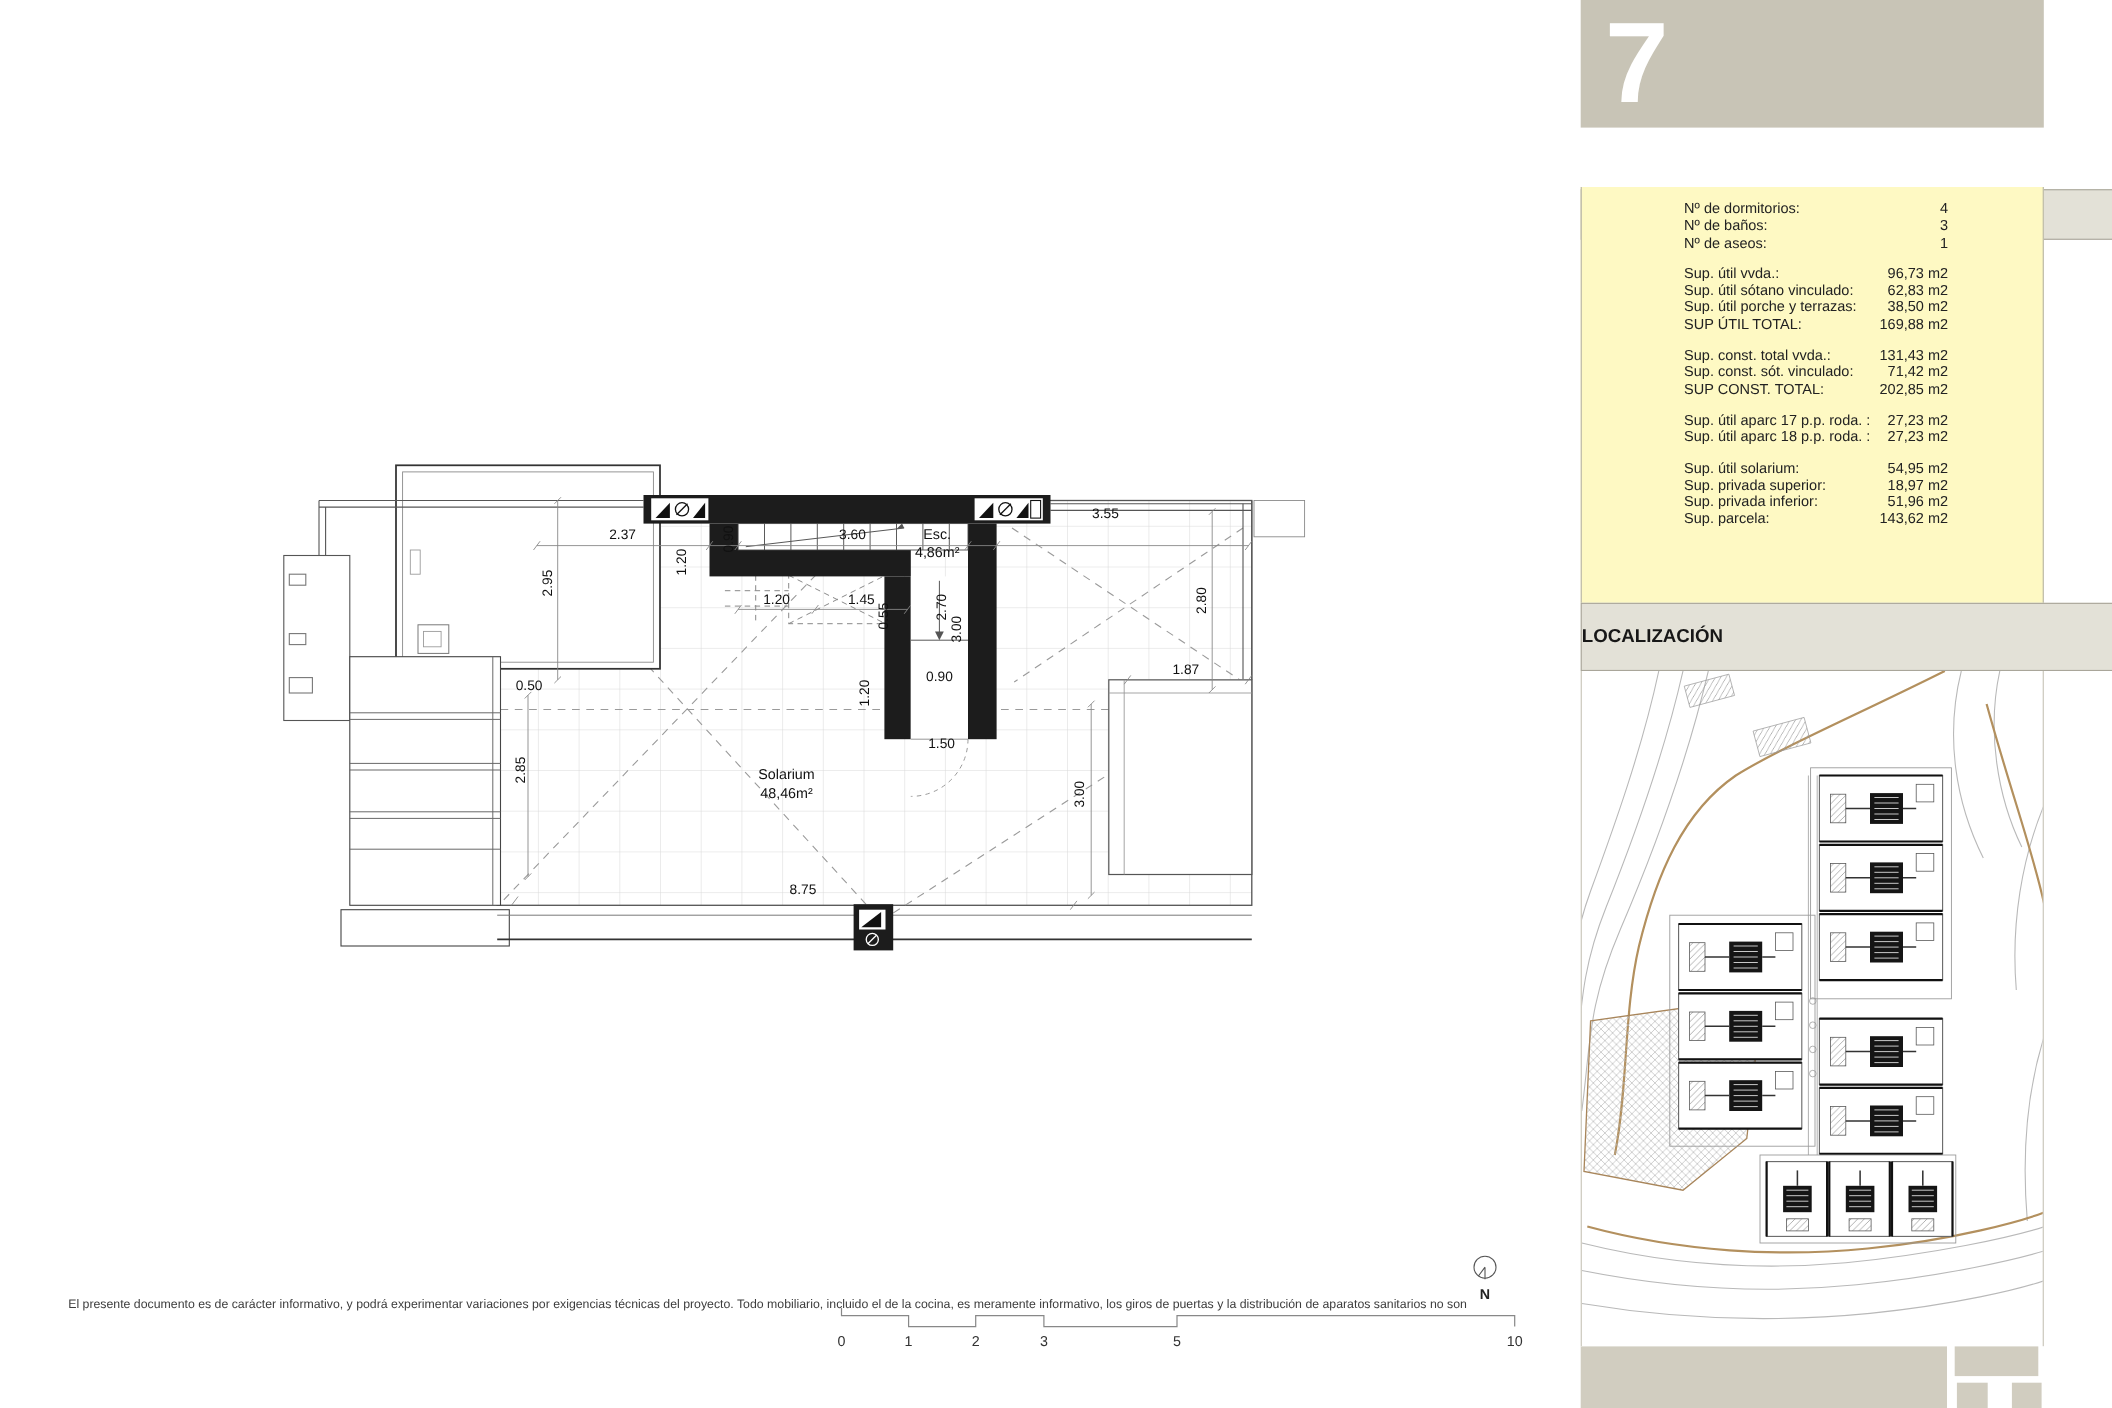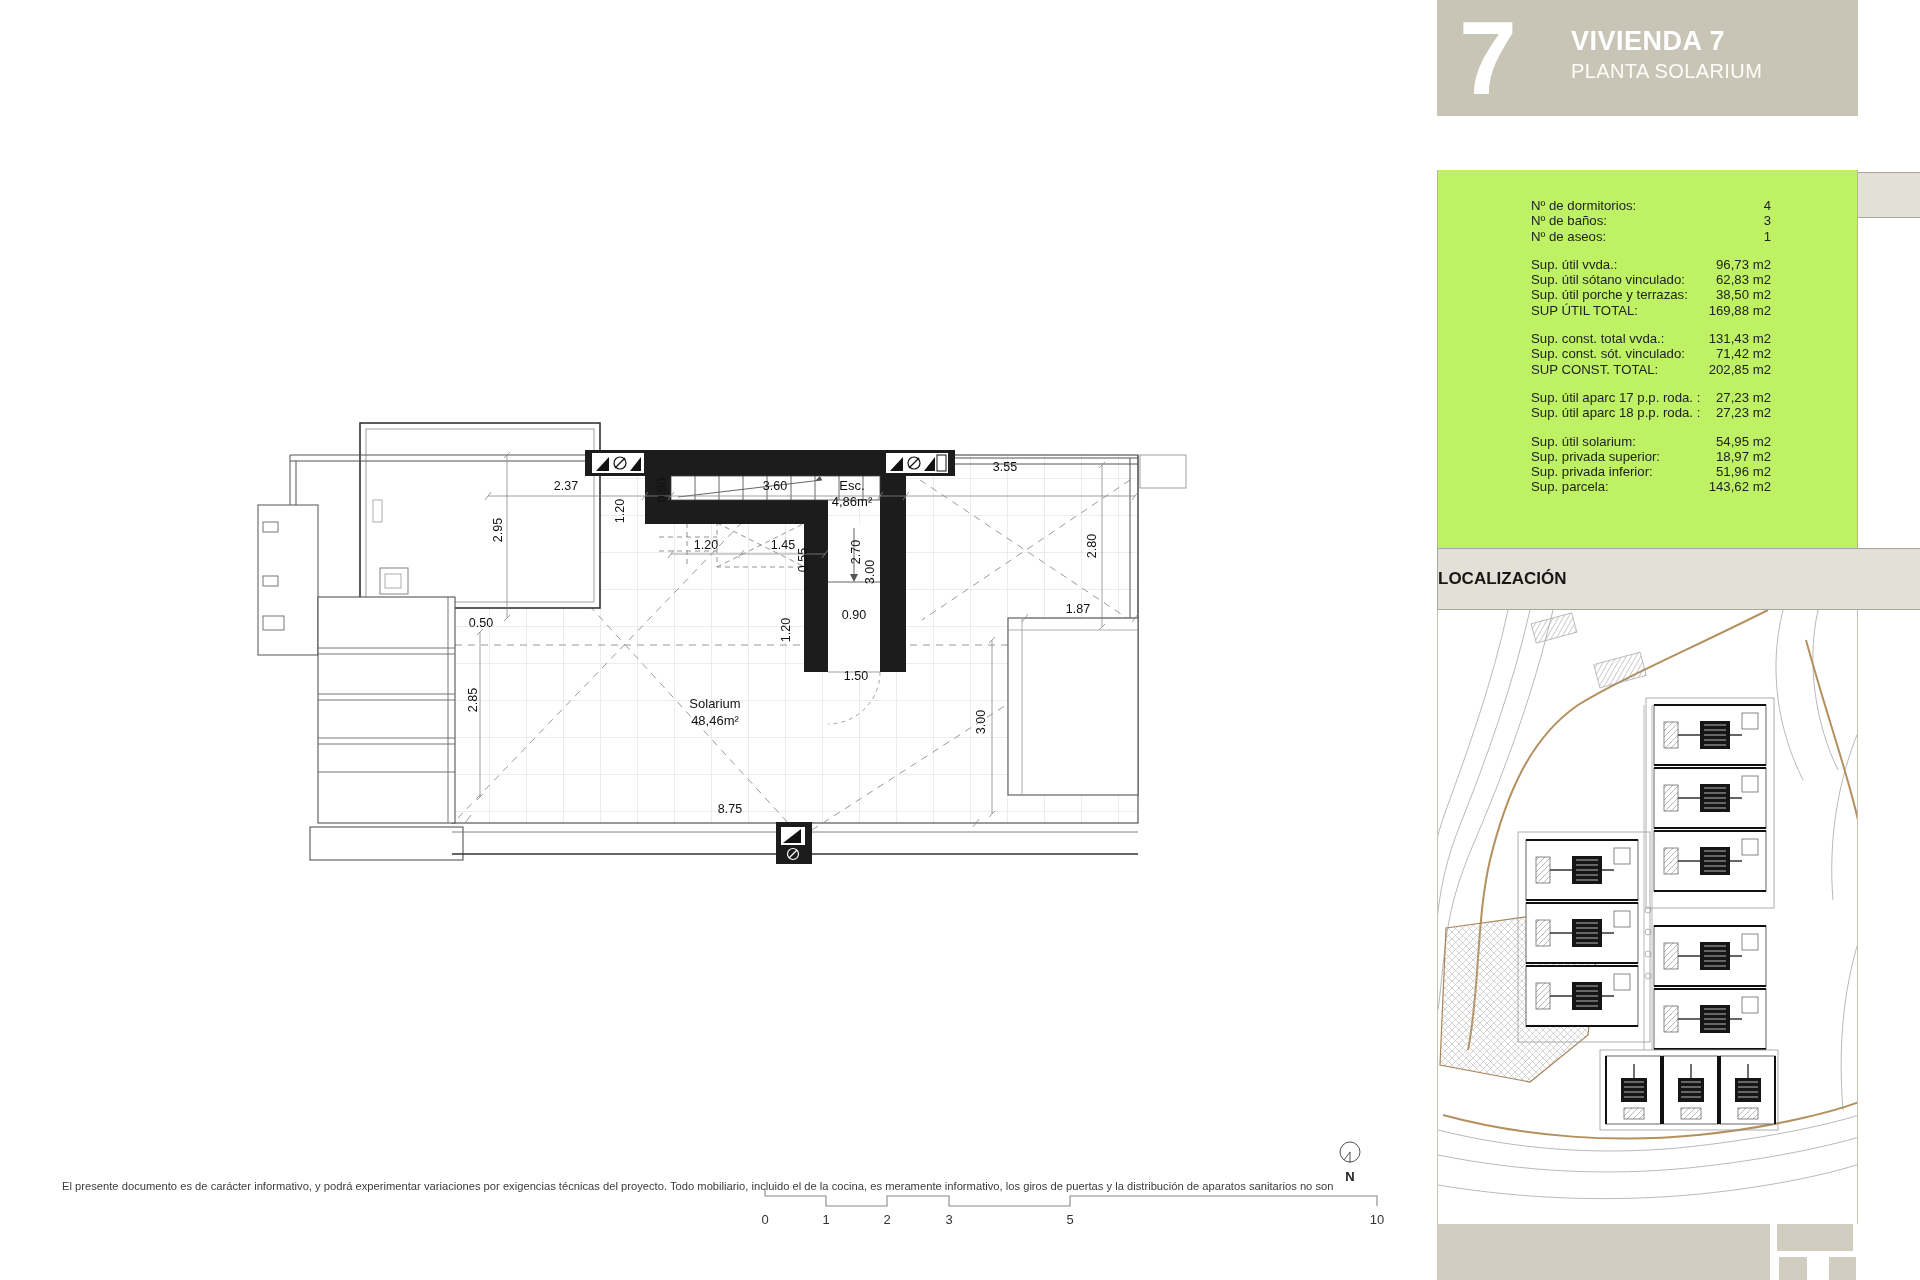--- a/index.html
+++ b/index.html
@@ -25,21 +25,21 @@
   #sidebar{left:1437px;top:0;width:421px;height:1280px;background:#fff;}
   #sb-header{position:absolute;left:0;top:0;width:421px;height:116px;background:#c8c4b6;display:flex;align-items:flex-start;}
   #sb-big-number{font-size:104px;font-weight:bold;color:#ffffff;line-height:116px;padding-left:22px;width:86px;}
   #sb-titles{margin-top:26px;margin-left:26px;}
   #sb-title{font-size:27px;font-weight:bold;color:#ffffff;letter-spacing:.5px;}
   #sb-subtitle{font-size:20px;color:#fdfdf9;margin-top:3px;letter-spacing:.4px;}
   .sb-bar{position:absolute;left:0;width:419px;background:#e3e1d7;border:1px solid #a9a69a;box-sizing:border-box;font-weight:bold;color:#171717;}
   #bar-cuadro{top:124px;height:46px;font-size:21px;line-height:44px;padding-left:59px;width:498px;margin-top:48px;}
   #bar-loc{top:548px;height:62px;font-size:17px;line-height:60px;width:487px;}
   #surf-table{position:absolute;left:0;top:170px;width:421px;height:378px;box-sizing:border-box;
-              border-left:1px solid #b6b3a6;border-right:1px solid #b6b3a6;padding-top:28px;background:#bef264;}
+              border-left:1px solid #b6b3a6;border-right:1px solid #b6b3a6;padding-top:12px;background:#fef9c3;}
   .surf-group{margin-bottom:13px;}
   .surf-row{display:flex;justify-content:space-between;padding:0 86px 0 93px;font-size:13.2px;line-height:15.3px;color:#222;}
   .surf-row .val{text-align:right;white-space:nowrap;}
   #map-box{position:absolute;left:0;top:610px;width:421px;height:614px;background:#fff;
            border-left:1px solid #c6c3b6;border-right:1px solid #c6c3b6;box-sizing:border-box;overflow:hidden;}
   #sb-footer{position:absolute;left:0;top:1224px;width:421px;height:56px;background:#fff;}
   .fblock{position:absolute;background:#d1cdc0;}
   #fb1{left:0;top:0;width:333px;height:56px;}
   #fb2{left:340px;top:0;width:76px;height:27px;}
   #fb3{left:342px;top:33px;width:28px;height:23px;}
@@ -221,24 +221,20 @@
 </svg>
 
 <div id="disclaimer" class="abs">
   <div>El presente documento es de carácter informativo, y podrá experimentar variaciones por exigencias técnicas del proyecto. Todo mobiliario, incluido el de la cocina, es meramente informativo, los giros de puertas y la distribución de aparatos sanitarios no son</div>
 </div>
 
 <aside id="sidebar" class="abs">
 
   <div id="sb-header">
     <div id="sb-big-number">7</div>
-    <div id="sb-titles">
-      <div id="sb-title">VIVIENDA 7</div>
-      <div id="sb-subtitle">PLANTA SOLARIUM</div>
-    </div>
   </div>
 
   <div id="bar-cuadro" class="sb-bar">CUADRO DE SUPERFICIES</div>
 
   <div id="surf-table">
       <div class="surf-group">
         <div class="surf-row">
           <span class="lbl">Nº de dormitorios:</span>
           <span class="val">4</span>
         </div>

